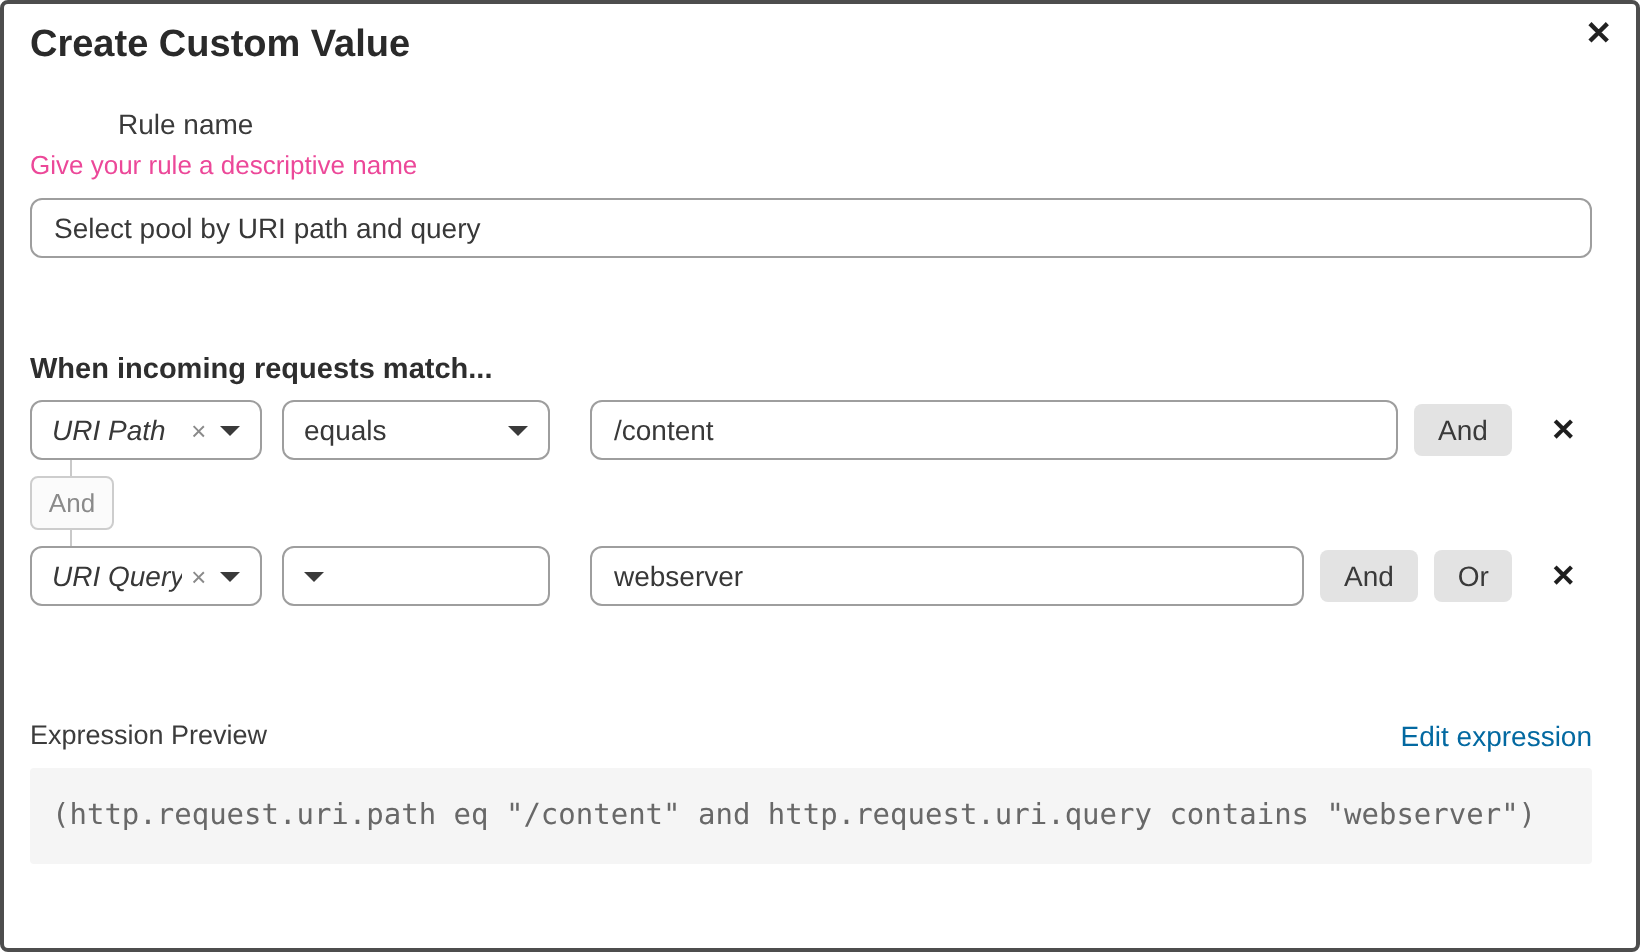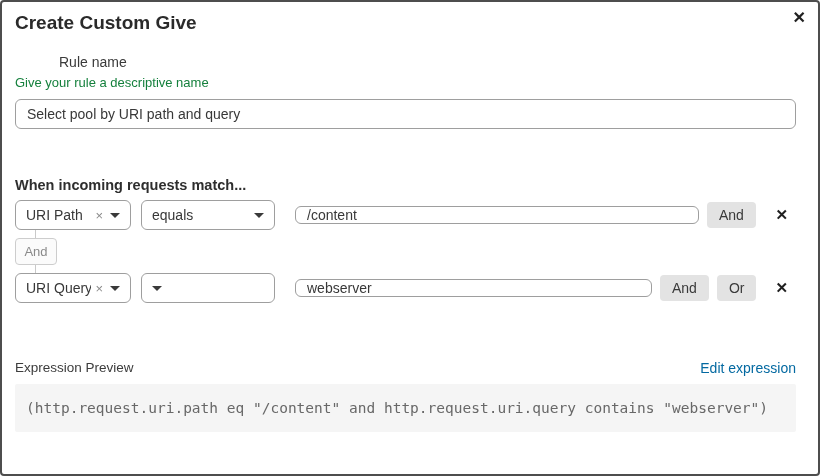--- a/index.html
+++ b/index.html
@@ -21,21 +21,21 @@
     cursor:pointer; line-height:18px;
   }
 
   .dialog-title {
     margin-top:9px;
     font-size:19px; font-weight:700; color:#2a2a2a;
     line-height:24px;
   }
 
   .rule-label   { margin-top:19px; font-size:14px; color:#3a3a3a; line-height:16px;margin-left:44px; }
-  .rule-helper  { margin-top:5px;  font-size:13px; color:#15803d; line-height:15px; }
+  .rule-helper  { margin-top:5px;  font-size:13px; color:#ec4899; line-height:15px; }
 
   .text-input {
     display:block; width:100%; height:30px;
     margin-top:9px;
     border:1px solid #9e9e9e; border-radius:6px;
     padding:0 11px;
     font-family:"Liberation Sans",sans-serif;
     font-size:14px; color:#383838;
     background:#fff; outline:none;
   }
@@ -49,34 +49,34 @@
 
   .cond-row { display:flex; align-items:center; margin-top:6px; height:30px; }
 
   .select-box {
     height:30px; border:1px solid #9e9e9e; border-radius:6px;
     display:flex; align-items:center;
     padding:0 10px; background:#fff;
     font-size:14px; color:#383838;
     cursor:pointer;
   }
-  .select-box.field { width:116px; margin-right:10px; }
+  .select-box.field { width:116px; margin-right:10px;font-style:italic; }
   .select-box.operator { width:134px; margin-right:20px; }
   .select-text { flex:1; white-space:nowrap; overflow:hidden; }
   .clear-x { color:#8a8a8a; font-size:13px; margin:0 7px 0 4px; cursor:pointer; }
   .caret {
     width:0; height:0; flex:none;
     border-left:5px solid transparent;
     border-right:5px solid transparent;
     border-top:5px solid #3a3a3a;
     cursor:pointer;
   }
 
   .value-input {
-    height:18px; border:1px solid #9e9e9e; border-radius:6px;
+    height:30px; border:1px solid #9e9e9e; border-radius:6px;
     padding:0 11px; font-family:"Liberation Sans",sans-serif;
     font-size:14px; color:#383838; background:#fff; outline:none;
   }
   .value-input.w1 { width:404px; }
   .value-input.w2 { width:357px; }
 
   .logic-btn {
     height:26px; margin-left:8px; padding:0 12px;
     background:#e3e3e3; border:none; border-radius:4px;
     font-family:"Liberation Sans",sans-serif;
@@ -115,21 +115,21 @@
     white-space:nowrap; overflow:hidden;
   }
 </style>
 </head>
 <body>
 
 <div class="dialog">
 
   <span class="close-btn">✕</span>
 
-  <div class="dialog-title">Create Custom Give</div>
+  <div class="dialog-title">Create Custom Value</div>
 
   <div class="rule-label">Rule name</div>
   <div class="rule-helper">Give your rule a descriptive name</div>
   <input class="text-input" type="text" value="Select pool by URI path and query" style="">
 
   <div class="match-heading">When incoming requests match...</div>
 
 
   <div class="cond-row">
     <div class="select-box field">

